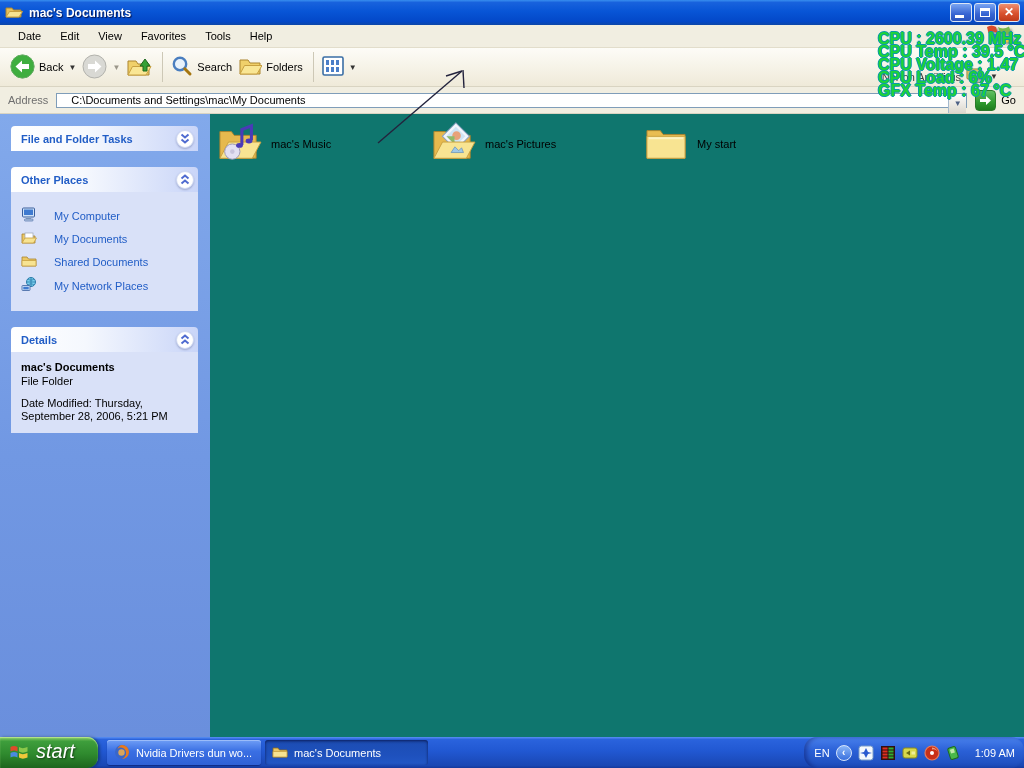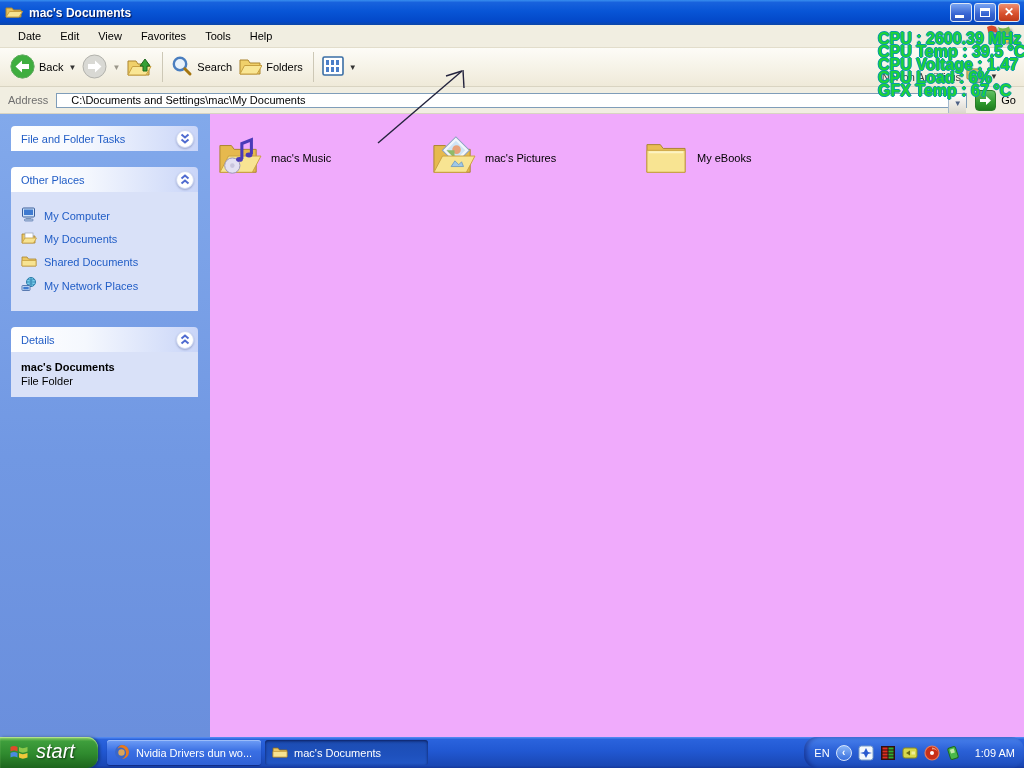--- a/index.html
+++ b/index.html
@@ -55,32 +55,32 @@
   .go-label { color:#000; }
 
   
   .main { position:absolute; top:114px; left:0; right:0; bottom:31px; display:flex; }
   .sidebar { width:210px; background:linear-gradient(180deg,#82a9eb 0%,#7198e3 55%,#6a8fdd 100%);
     padding:12px 11px; }
   .panel { width:187px; margin-bottom:16px; }
   .panel-header { height:25px; border-radius:4px 4px 0 0;
     background:linear-gradient(90deg,#ffffff 0%,#f5f8fe 40%,#c9d5f8 100%);
     display:flex; align-items:center; justify-content:space-between; padding:0 4px 0 10px; }
-  .panel-title { color:#215dc6; font-weight:normal; }
+  .panel-title { color:#215dc6; font-weight:bold; }
   .chevron-btn { width:18px; height:18px; border-radius:50%; background:#fff;
     border:1px solid #cfd9f3; box-shadow:0 1px 2px rgba(10,20,80,.25);
     display:flex; align-items:center; justify-content:center; }
   .panel-body { background:#d9e1f8; padding:9px 8px 10px 10px; }
-  .place-row { display:flex; align-items:center; gap:7px; margin:6px 0 7px 0; }
+  .place-row { display:flex; align-items:center; gap:17px; margin:6px 0 7px 0; }
   .place-label { color:#215dc6; }
   .details-name { font-weight:bold; color:#000; margin-bottom:2px; }
   .details-type { color:#000; }
   .details-modified { color:#000; margin-top:10px; line-height:13px; width:160px; }
 
-  .content { flex:1; background:#f0abfc; padding:19px 0 0 6px; position:relative; }
+  .content { flex:1; background:#0f766e; padding:5px 0 0 6px; position:relative; }
   .tiles { display:flex; }
   .tile { width:214px; height:50px; display:flex; align-items:center; gap:9px; }
   .tile-label { color:#000; }
 
   
   .osd { position:absolute; left:878px; top:4px; z-index:60; font-weight:bold; font-size:16px;
     line-height:13px; white-space:nowrap; color:#1fd437;
     text-shadow:1px 0 0 #0a9aa8, -1px 0 0 #0a9aa8, 0 1px 0 #0a9aa8, 0 -1px 0 #0a9aa8;margin-top:28px; }
   .winflag-overlay { position:absolute; left:985px; top:20px; z-index:55;
     filter:drop-shadow(2px 2px 1px rgba(60,60,60,.55)); }
@@ -320,20 +320,21 @@
           <span class="chevron-btn">
             <svg width="12" height="14" viewBox="0 0 12 14">
               <path d="M2.5 5.5 L6 2.5 L9.5 5.5" fill="none" stroke="#4f6bd0" stroke-width="2"></path>
               <path d="M2.5 10.5 L6 7.5 L9.5 10.5" fill="none" stroke="#4f6bd0" stroke-width="2"></path>
             </svg>
           </span>
         </div>
         <div class="panel-body">
           <div class="details-name">mac's Documents</div>
           <div class="details-type">File Folder</div>
+          <div class="details-modified">Date Modified: Thursday, September 28, 2006, 5:21 PM</div>
         </div>
       </div>
     </div>
 
     <div class="content">
       <div class="tiles">
 
         <div class="tile">
           <span>
             <svg width="46" height="42" viewBox="0 0 48 44">
@@ -367,21 +368,21 @@
         </div>
 
         <div class="tile">
           <span>
             <svg width="44" height="40" viewBox="0 0 46 42">
               <path d="M3 37 L3 8 L17 8 L20 12 L43 12 L43 37 Z" fill="#e9bd52" stroke="#a8832e"></path>
               <path d="M3 37 L3 14 L43 14 L43 37 Z" fill="#f8e492" stroke="#c8a040"></path>
               <path d="M5 16 L41 16" stroke="#fdf3c2" stroke-width="2"></path>
             </svg>
           </span>
-          <span class="tile-label">My eBooks</span>
+          <span class="tile-label">My start</span>
         </div>
 
       </div>
     </div>
   </div>
 
   <div class="osd">
     <div>CPU : 2600.39 MHz</div>
     <div>CPU Temp : 39.5 °C</div>
     <div>CPU Voltage : 1.47</div>

